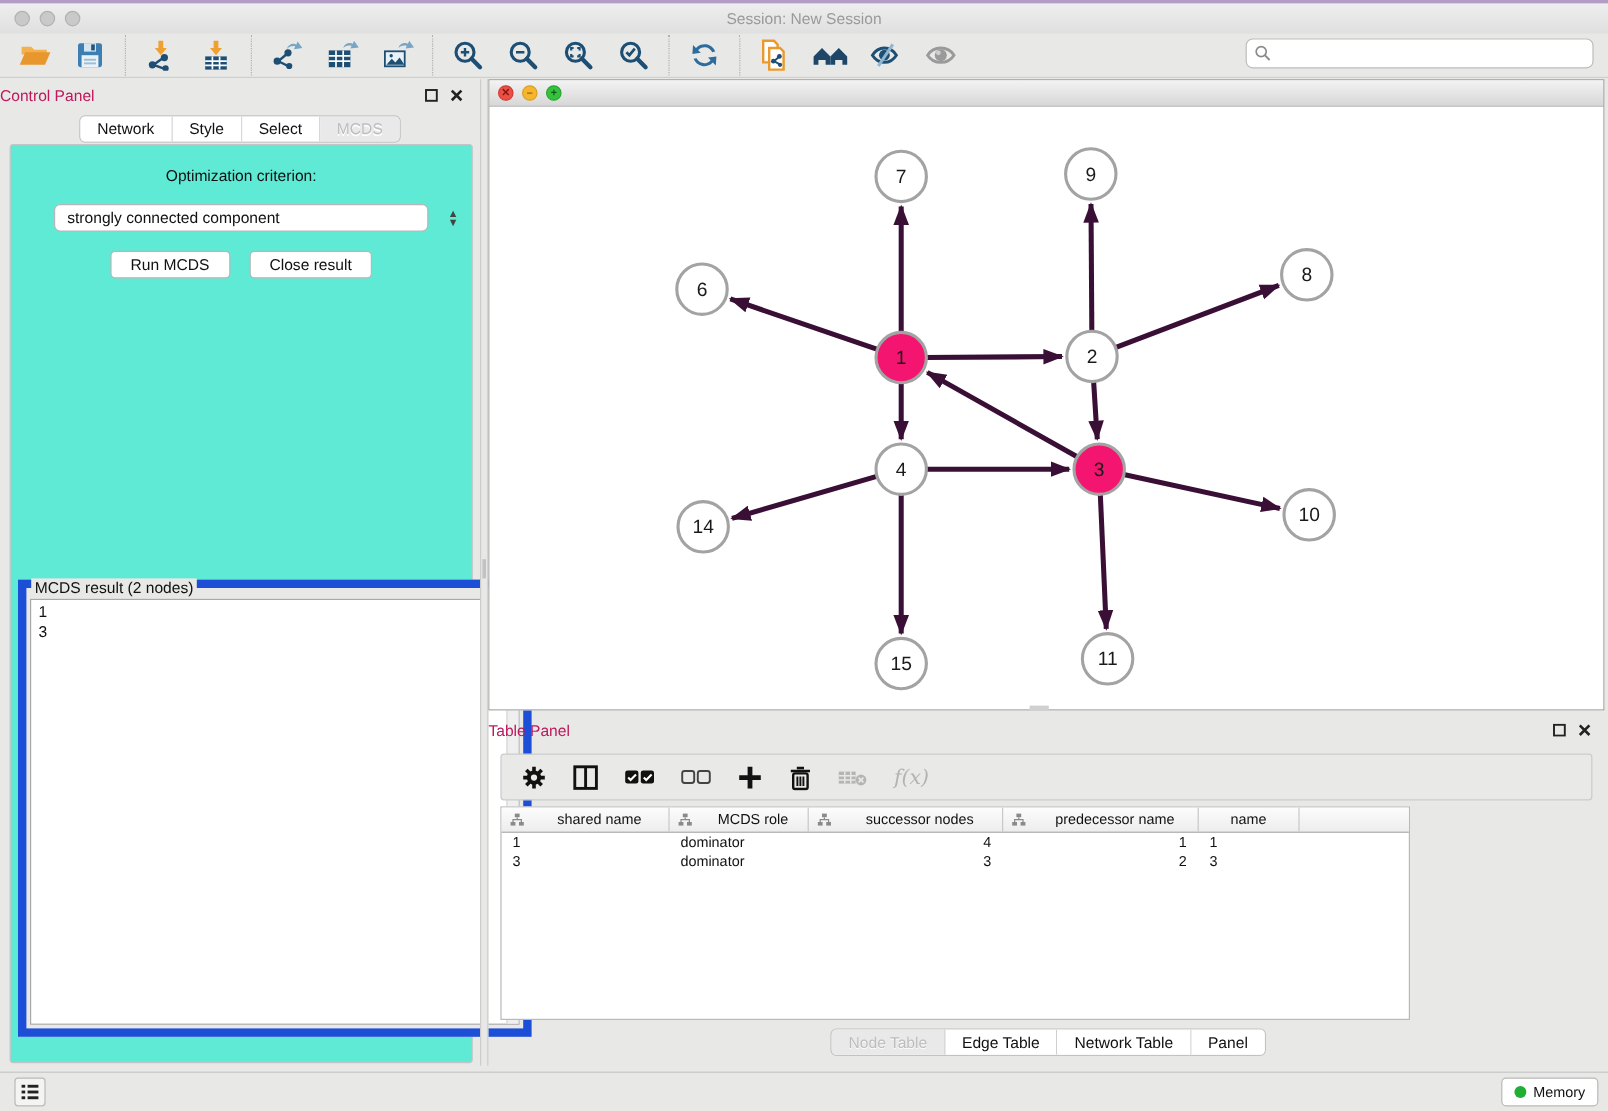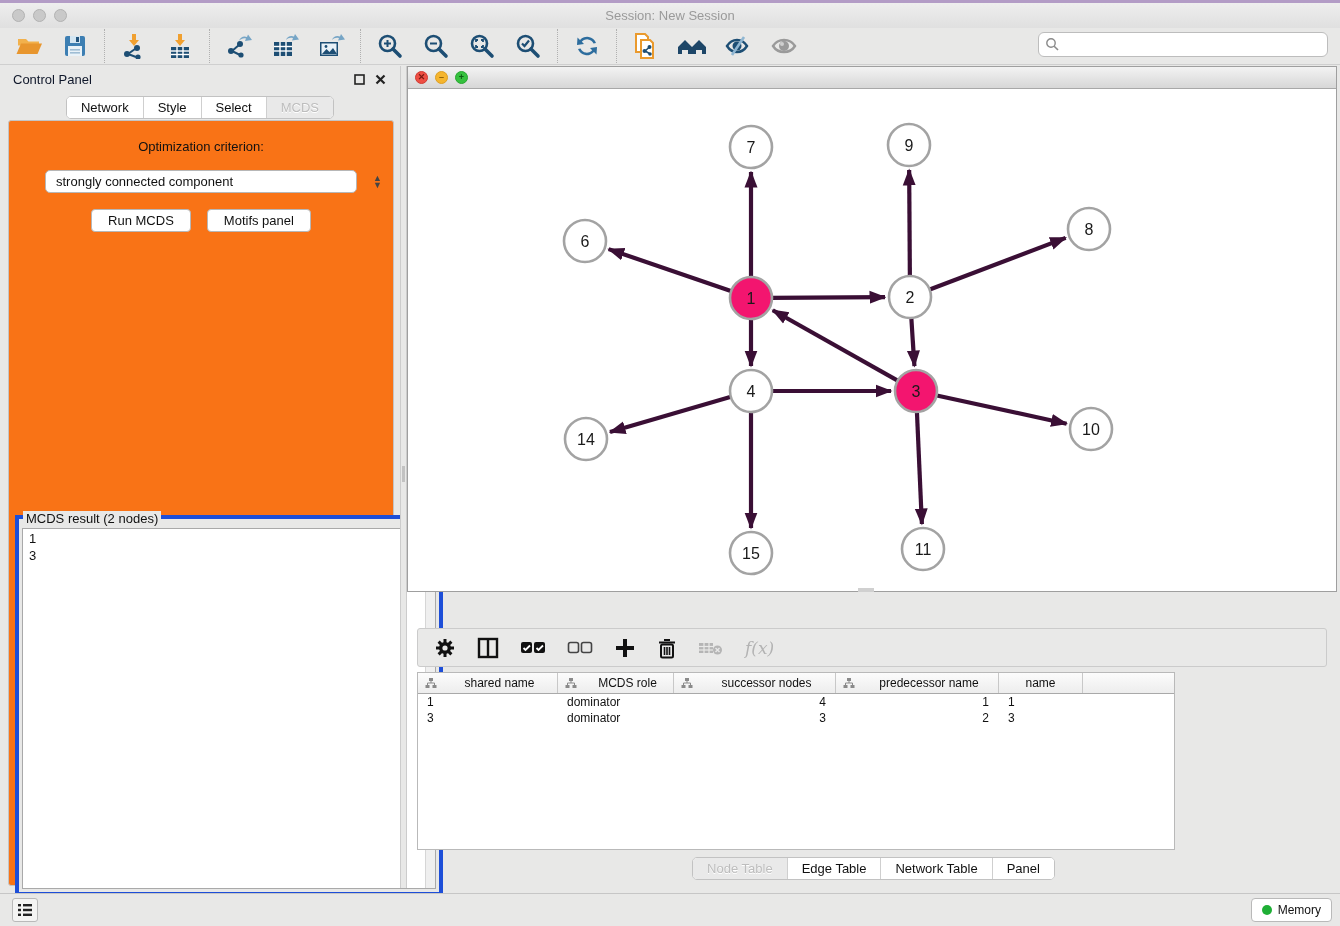--- a/index.html
+++ b/index.html
@@ -24,43 +24,43 @@
   .tsep { width:1px; height:34px; border-left:1px dotted #b0b0b0; }
   .tbtn { width:30px; height:30px; display:flex; align-items:center; justify-content:center; cursor:pointer; }
   .search-wrap { position:absolute; right:12px; top:4px; }
   .search-input { width:290px; height:25px; border:1px solid #bdbdbd; border-radius:6px;
     background:#fff; font-size:13px; padding:0 8px 0 26px; color:#333; outline:none; }
   .search-glyph { position:absolute; left:7px; top:5px; }
 
   
   .control-panel { position:absolute; left:0; top:66px; width:400px; height:822px; }
   .panel-head { position:absolute; left:0; top:0; width:100%; height:26px; display:flex; align-items:center; }
-  .panel-head .ph-title { font-size:13px; color:#0f172a; padding-left:13px; flex:1; }
+  .panel-head .ph-title { font-size:13px; color:#be185d; flex:1; }
   .ph-icons { display:flex; gap:10px; padding-right:14px; align-items:center; }
   .cp-tabs { position:absolute; left:0; top:30px; width:100%; display:flex; justify-content:center; }
   .tabgroup { display:flex; border:1px solid #c2c2c2; border-radius:5px; overflow:hidden; background:#fff;justify-content:flex-end; }
   .tabgroup .tab { font-size:13px; padding:3px 14px; background:#fff; color:#111;
     border-right:1px solid #cfcfcf; cursor:pointer; white-space:nowrap; }
   .tabgroup .tab:last-child { border-right:none; }
   .tabgroup .tab.sel { background:#e9e9e9; color:#bdbdbd; text-shadow:0 1px 0 #fff; }
   .cp-box { position:absolute; left:8px; top:54px; width:386px; height:766px;
-    border:1px solid #c4c4c4; border-radius:3px; background:#f97316; }
+    border:1px solid #c4c4c4; border-radius:3px; background:#5eead4; }
   .opt-label { margin-top:18px; text-align:center; font-size:13px; color:#111; }
   .criterion { display:block; margin:9px auto 0 auto; width:312px; height:23px;
     font-size:13px; font-family:"Liberation Sans",sans-serif; color:#111;
     background:#fff; border:1px solid #b7b7b7; border-radius:5px;
     -webkit-appearance:none; appearance:none; padding:0 22px 0 10px; }
   .sel-wrap { position:relative; width:376px; margin:16px auto; }
   .sel-chev { position:absolute; right:7px; top:5px; pointer-events:none; font-size:9px; color:#444;
     line-height:7px; text-align:center; }
   .btn-row { display:flex; justify-content:center; gap:16px; margin-top:13px; }
   .pbtn { font-size:13px; font-family:"Liberation Sans",sans-serif; color:#111; background:#fff;
     border:1px solid #b7b7b7; border-radius:4px; padding:3px 16px; cursor:pointer; }
-  .mcds-fieldset { position:absolute; left:6px; top:394px; width:428px; height:381px;
-    border:4px solid #1d4ed8; background:#e8e8e7; }
+  .mcds-fieldset { position:absolute; left:6px; top:362px; width:428px; height:381px;
+    border:7px solid #1d4ed8; background:#e8e8e7; }
   .mcds-legend { position:absolute; left:4px; top:-8px; background:#e8e8e7; padding:0 3px;
     font-size:13px; color:#111; }
   .mcds-text { position:absolute; left:3px; top:9px; right:3px; bottom:3px; background:#fff;
     border:1px solid #a9a9a9; font-size:13px; color:#111; padding:1px 0 0 6px; line-height:17px; }
   .mcds-scroll { position:absolute; right:0; top:0; bottom:0; width:10px; background:#efefef;
     border-left:1px solid #d6d6d6; }
 
   
   .vsplit { position:absolute; left:400px; top:66px; width:7px; height:822px; background:#e8e8e7;
     border-left:1px solid #cccccc; border-right:1px solid #cccccc; cursor:col-resize; }
@@ -322,21 +322,21 @@
         </div>
       </div>
     <div class="cp-box">
       <div class="opt-label">Optimization criterion:</div>
       <div class="sel-wrap">
         <select class="criterion" id="criterion-select"><option>strongly connected component</option></select>
         <div class="sel-chev">▲<br>▼</div>
       </div>
       <div class="btn-row">
         <button class="pbtn">Run MCDS</button>
-        <button class="pbtn">Motifs panel</button>
+        <button class="pbtn">Close result</button>
       </div>
       <div class="mcds-fieldset">
         <div class="mcds-legend">MCDS result (2 nodes)</div>
         <div class="mcds-text" id="mcds-lines">
           <div class="mcds-scroll"></div>
         <div>1</div>
             <div>3</div>
           </div>
       </div>
     </div>
@@ -421,20 +421,31 @@
           <g>
             <circle cx="343" cy="464" r="21" fill="#ffffff" stroke="#a3a3a3" stroke-width="2.6"></circle>
             <text x="343" y="469.5" text-anchor="middle" font-size="16" font-family="&quot;Liberation Sans&quot;, sans-serif" fill="#1a1a1a">15</text>
           </g>
         </svg>
     </div>
   </div>
   <div class="hgrip"></div>
 
   <div class="table-panel">
+    <div class="panel-head">
+      <div class="ph-title">Table Panel</div>
+      <div class="ph-icons">
+        <svg width="11" height="11" viewBox="0 0 11 11">
+          <rect x="1" y="1" width="9" height="9" fill="none" stroke="#222" stroke-width="1.6"></rect>
+        </svg>
+        <svg width="11" height="11" viewBox="0 0 11 11">
+          <path d="M1.5 1.5 L9.5 9.5 M9.5 1.5 L1.5 9.5" stroke="#222" stroke-width="2.2"></path>
+        </svg>
+      </div>
+    </div>
     <div class="tp-toolbar">
       <div class="tp-btn">
         <svg width="22" height="22" viewBox="0 0 22 22">
           <g stroke="#111" stroke-width="3">
               <line x1="11" y1="2" x2="11" y2="20"></line>
               <line x1="2" y1="11" x2="20" y2="11"></line>
               <line x1="4.6" y1="4.6" x2="17.4" y2="17.4"></line>
               <line x1="17.4" y1="4.6" x2="4.6" y2="17.4"></line>
             </g>
           <circle cx="11" cy="11" r="6" fill="#111"></circle>

